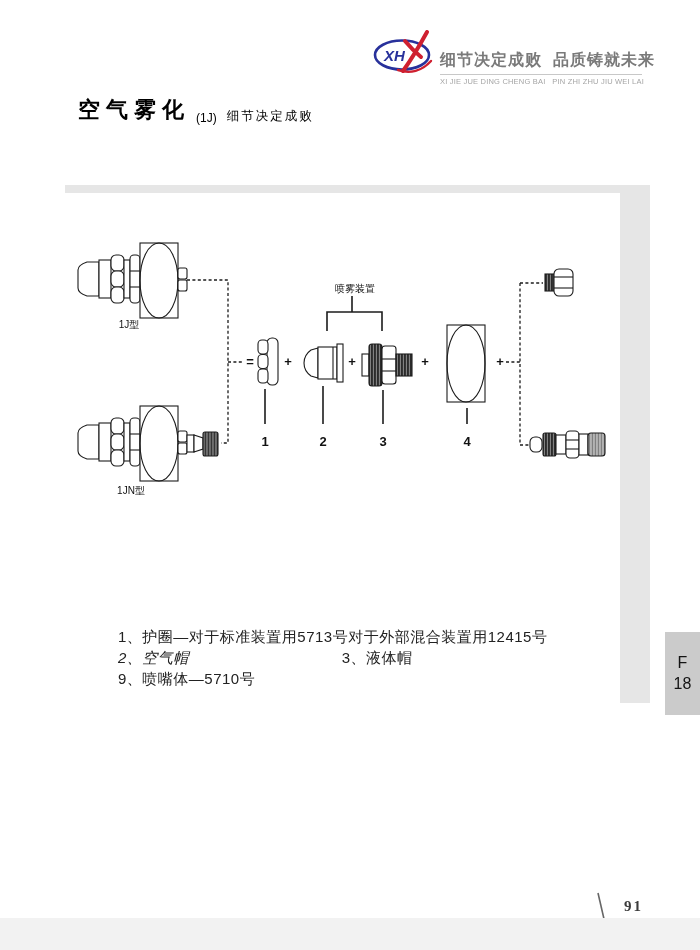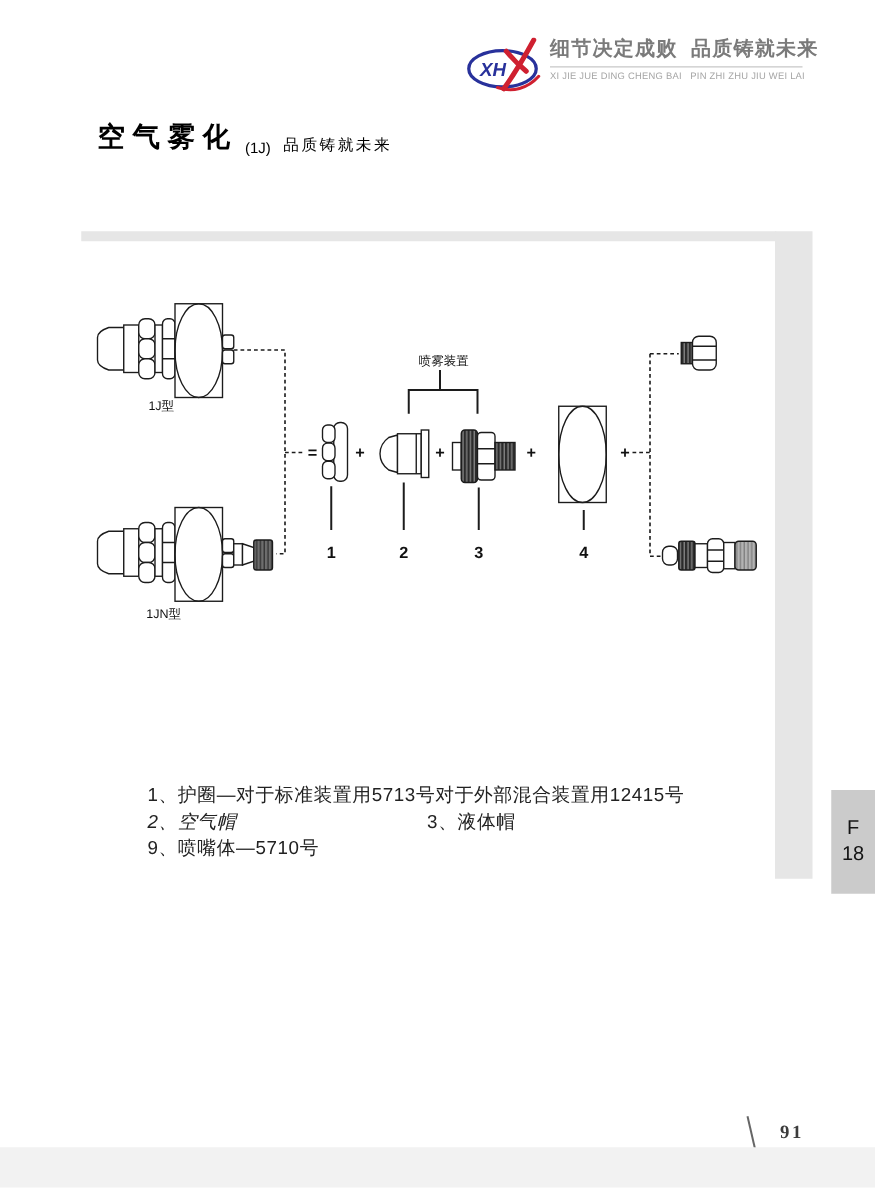--- a/index.html
+++ b/index.html
@@ -2,21 +2,21 @@
 <html><head>
 <meta charset="utf-8">
 <style>
   html,body{margin:0;padding:0;background:#f2f2f2;}
   .page{position:relative;width:700px;height:918px;background:#ffffff;overflow:hidden;
         font-family:"Liberation Sans","DejaVu Sans",sans-serif;}
   .abs{position:absolute;}
 
   
   .logo-svg{left:372px;top:30px;}
-  .slogan{left:440px;top:29px;width:205px;}
+  .slogan{left:440px;top:50px;width:205px;}
   .slogan-cn{font-size:16px;font-weight:bold;color:#7a7a7a;letter-spacing:1px;white-space:nowrap;}
   .slogan-rule{width:202px;height:1px;background:#c8c8c8;margin:3px 0 2px 0;}
   .slogan-py{font-size:7.5px;color:#a5a5a5;letter-spacing:0.2px;white-space:nowrap;}
 
   
   .title{left:78px;top:95px;display:flex;align-items:flex-end;white-space:nowrap;color:#000000;}
   .title-main{font-size:22px;font-weight:bold;letter-spacing:6px;}
   .title-code{font-size:12px;margin-left:6px;}
   .title-sub{font-size:12.5px;margin-left:10px;letter-spacing:2px;}
 
@@ -68,21 +68,21 @@
 
   <div class="abs slogan">
     <div class="slogan-cn">细节决定成败&nbsp;&nbsp;品质铸就未来</div>
     <div class="slogan-rule"></div>
     <div class="slogan-py">XI JIE JUE DING CHENG BAI&nbsp;&nbsp; PIN ZHI ZHU JIU WEI LAI</div>
   </div>
 
   <div class="abs title">
     <span class="title-main">空气雾化</span>
     <span class="title-code">(1J)</span>
-    <span class="title-sub">品质铸就未来</span>
+    <span class="title-sub">细节决定成败</span>
   </div>
 
   <div class="abs bar-top"></div>
   <div class="abs strip-right"></div>
 
   <svg class="abs diagram" width="560" height="285" viewBox="0 0 560 285">
     <defs>
       <pattern id="rib" width="3" height="6" patternUnits="userSpaceOnUse">
         <rect width="3" height="6" fill="#2b2b2b"></rect>
           <rect x="1.9" width="1" height="6" fill="#8a8a8a"></rect>

